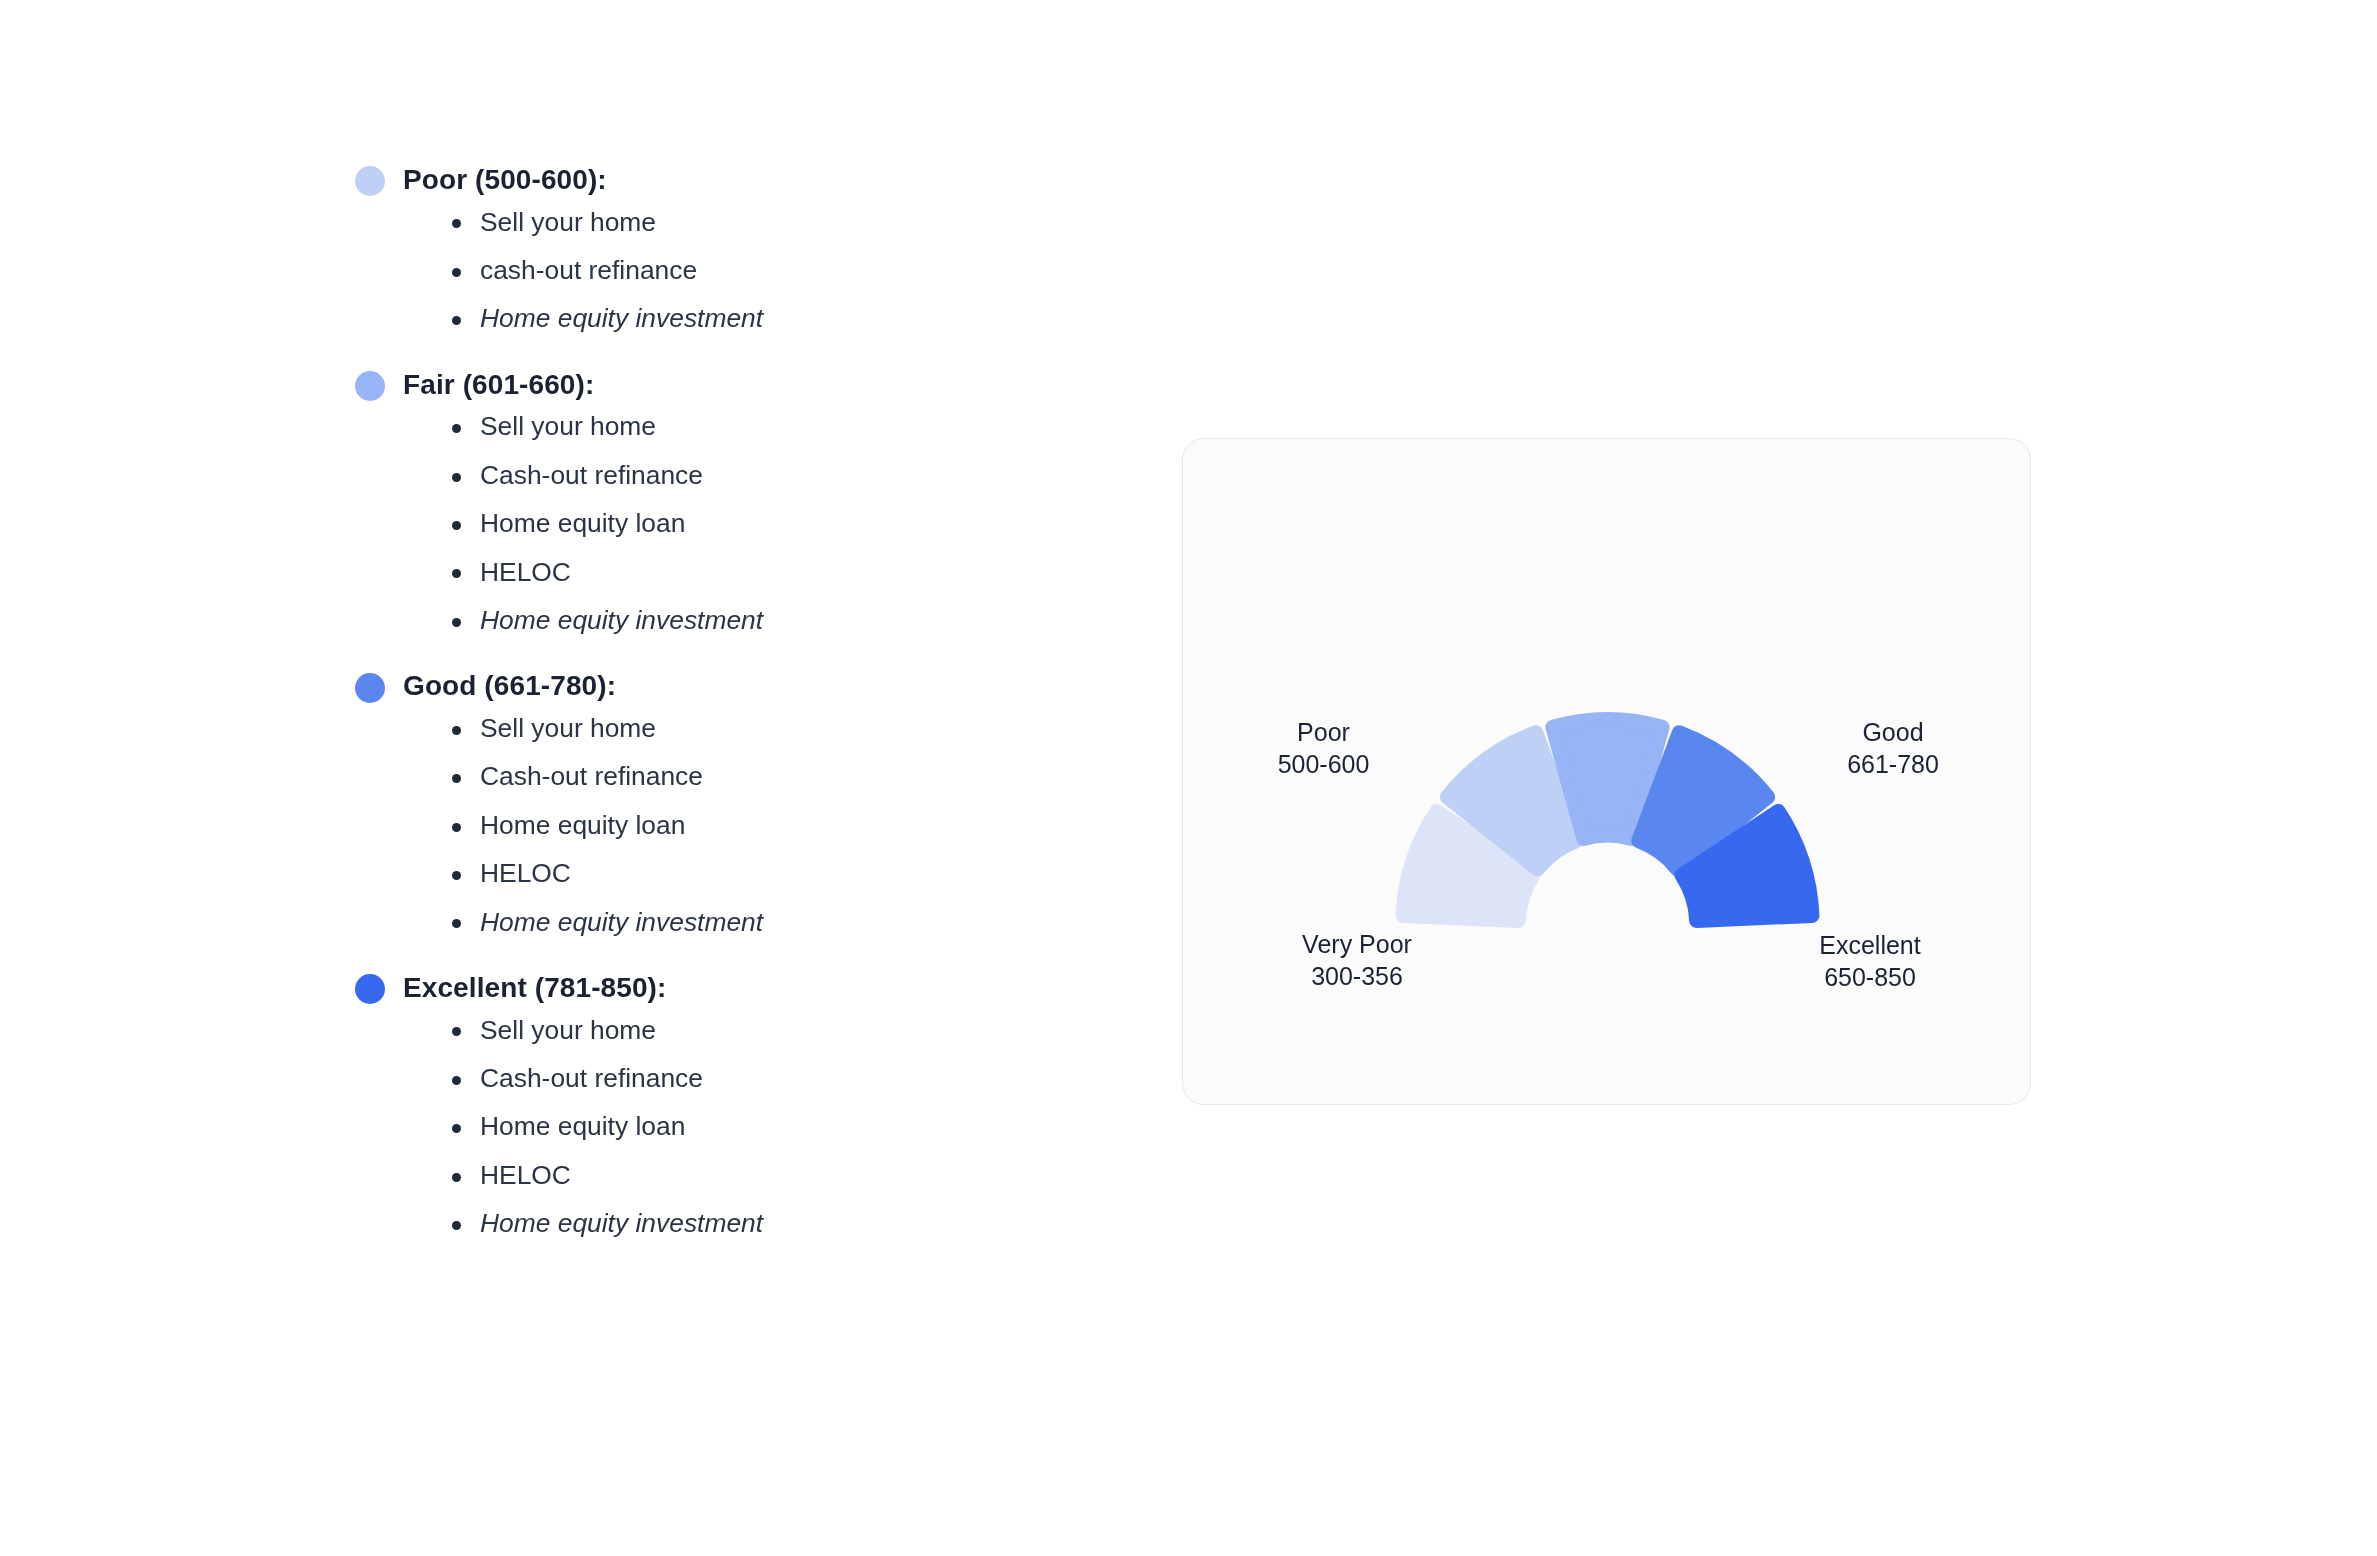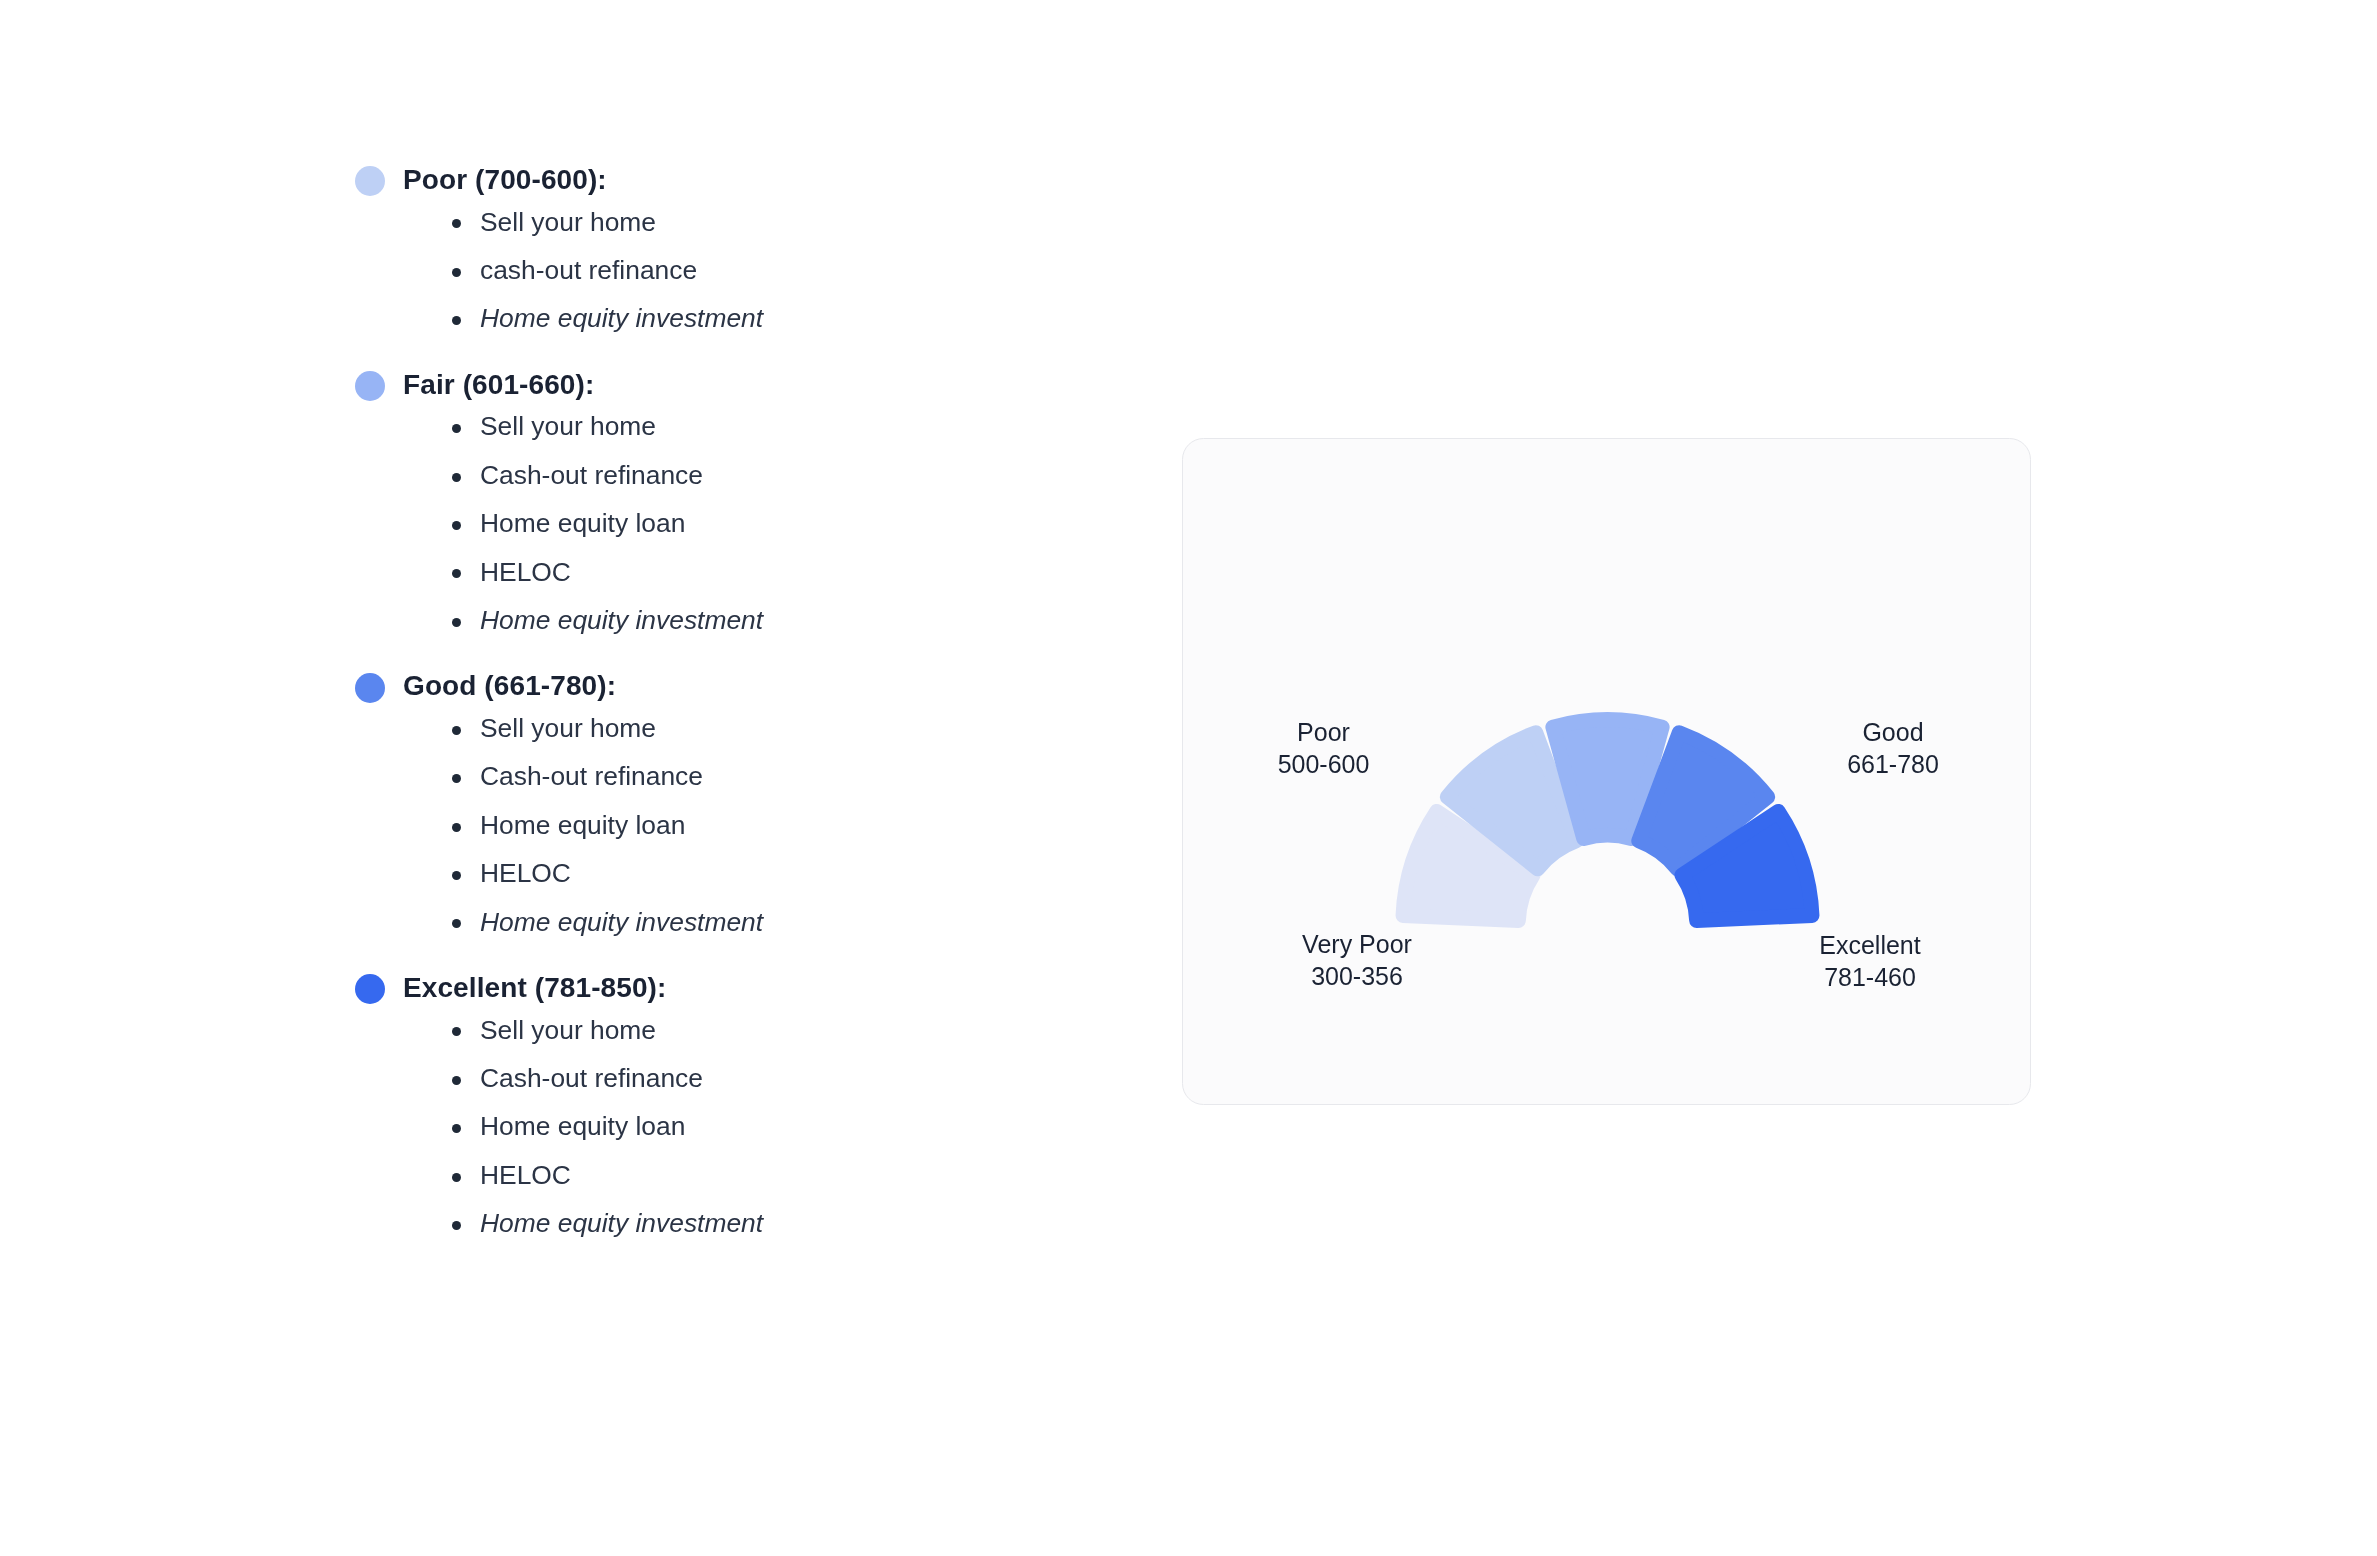--- a/index.html
+++ b/index.html
@@ -122,21 +122,21 @@
   #lbl-good      { left: 586px; top: 277px; width: 248px; }
   #lbl-excellent { left: 563px; top: 490px; width: 248px; text-align: center; }
 </style>
 </head>
 <body>
 
 <div id="tier-list">
     <div class="tier-group">
       <div class="tier-header">
         <span class="tier-dot" style="background: rgb(190, 208, 245);"></span>
-        <span class="tier-title">Poor (700-600):</span>
+        <span class="tier-title">Poor (500-600):</span>
       </div>
       <ul class="tier-items">
         <li>Sell your home</li>
         <li>cash-out refinance</li>
         <li class="em">Home equity investment</li>
       </ul>
     </div>
     <div class="tier-group">
       <div class="tier-header">
         <span class="tier-dot" style="background: rgb(151, 180, 245);"></span>
@@ -201,17 +201,17 @@
     <span class="gl-range">661-780</span>
   </div>
 
   <div class="gauge-label" id="lbl-very-poor">
     <span>Very Poor</span>
     <span class="gl-range">300-356</span>
   </div>
 
   <div class="gauge-label" id="lbl-excellent">
     <span>Excellent</span>
-    <span class="gl-range">781-460</span>
+    <span class="gl-range">650-850</span>
   </div>
 
 </div>
 
 
 </body></html>

